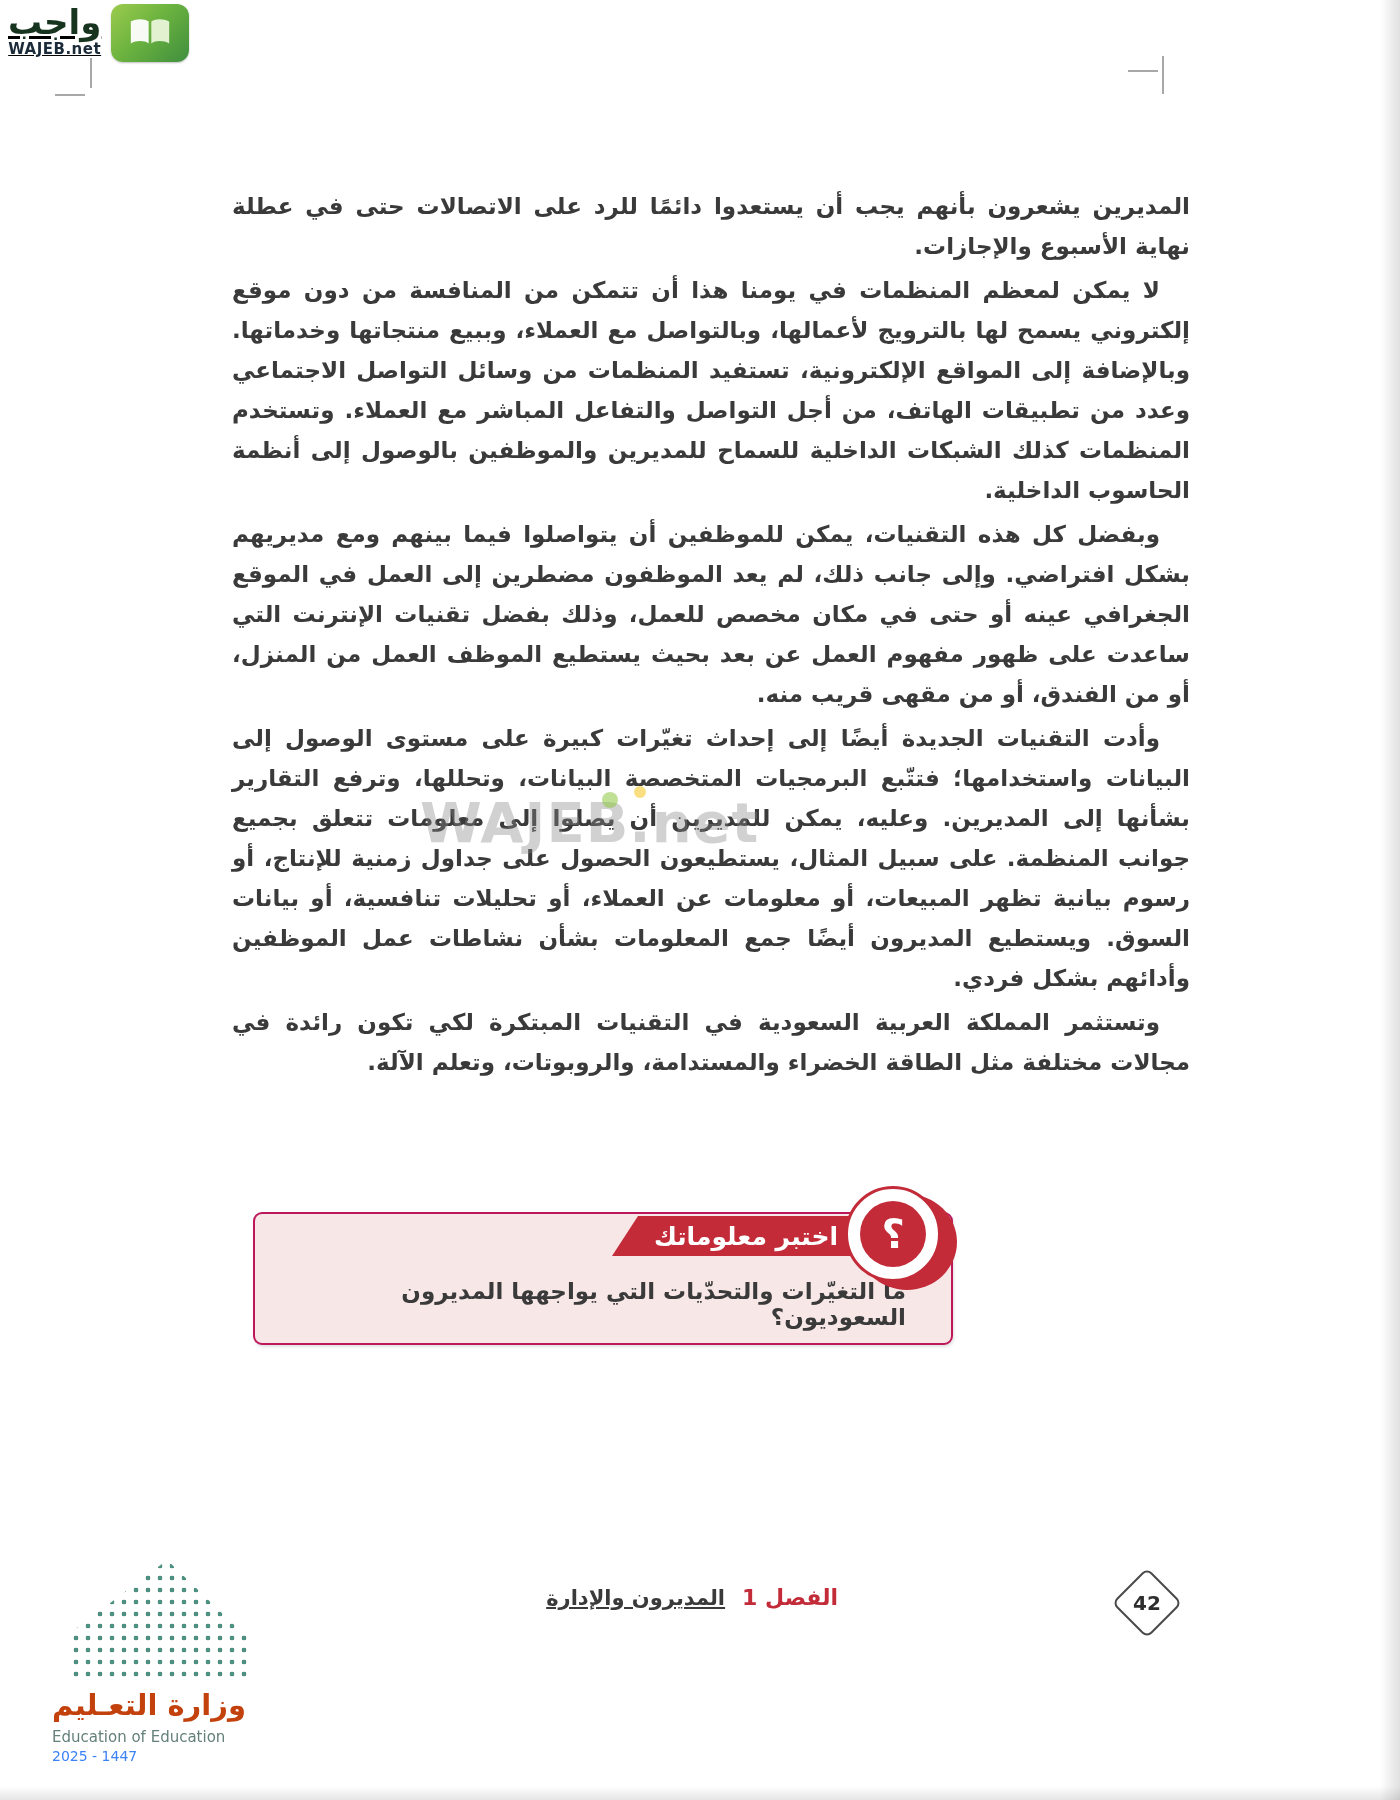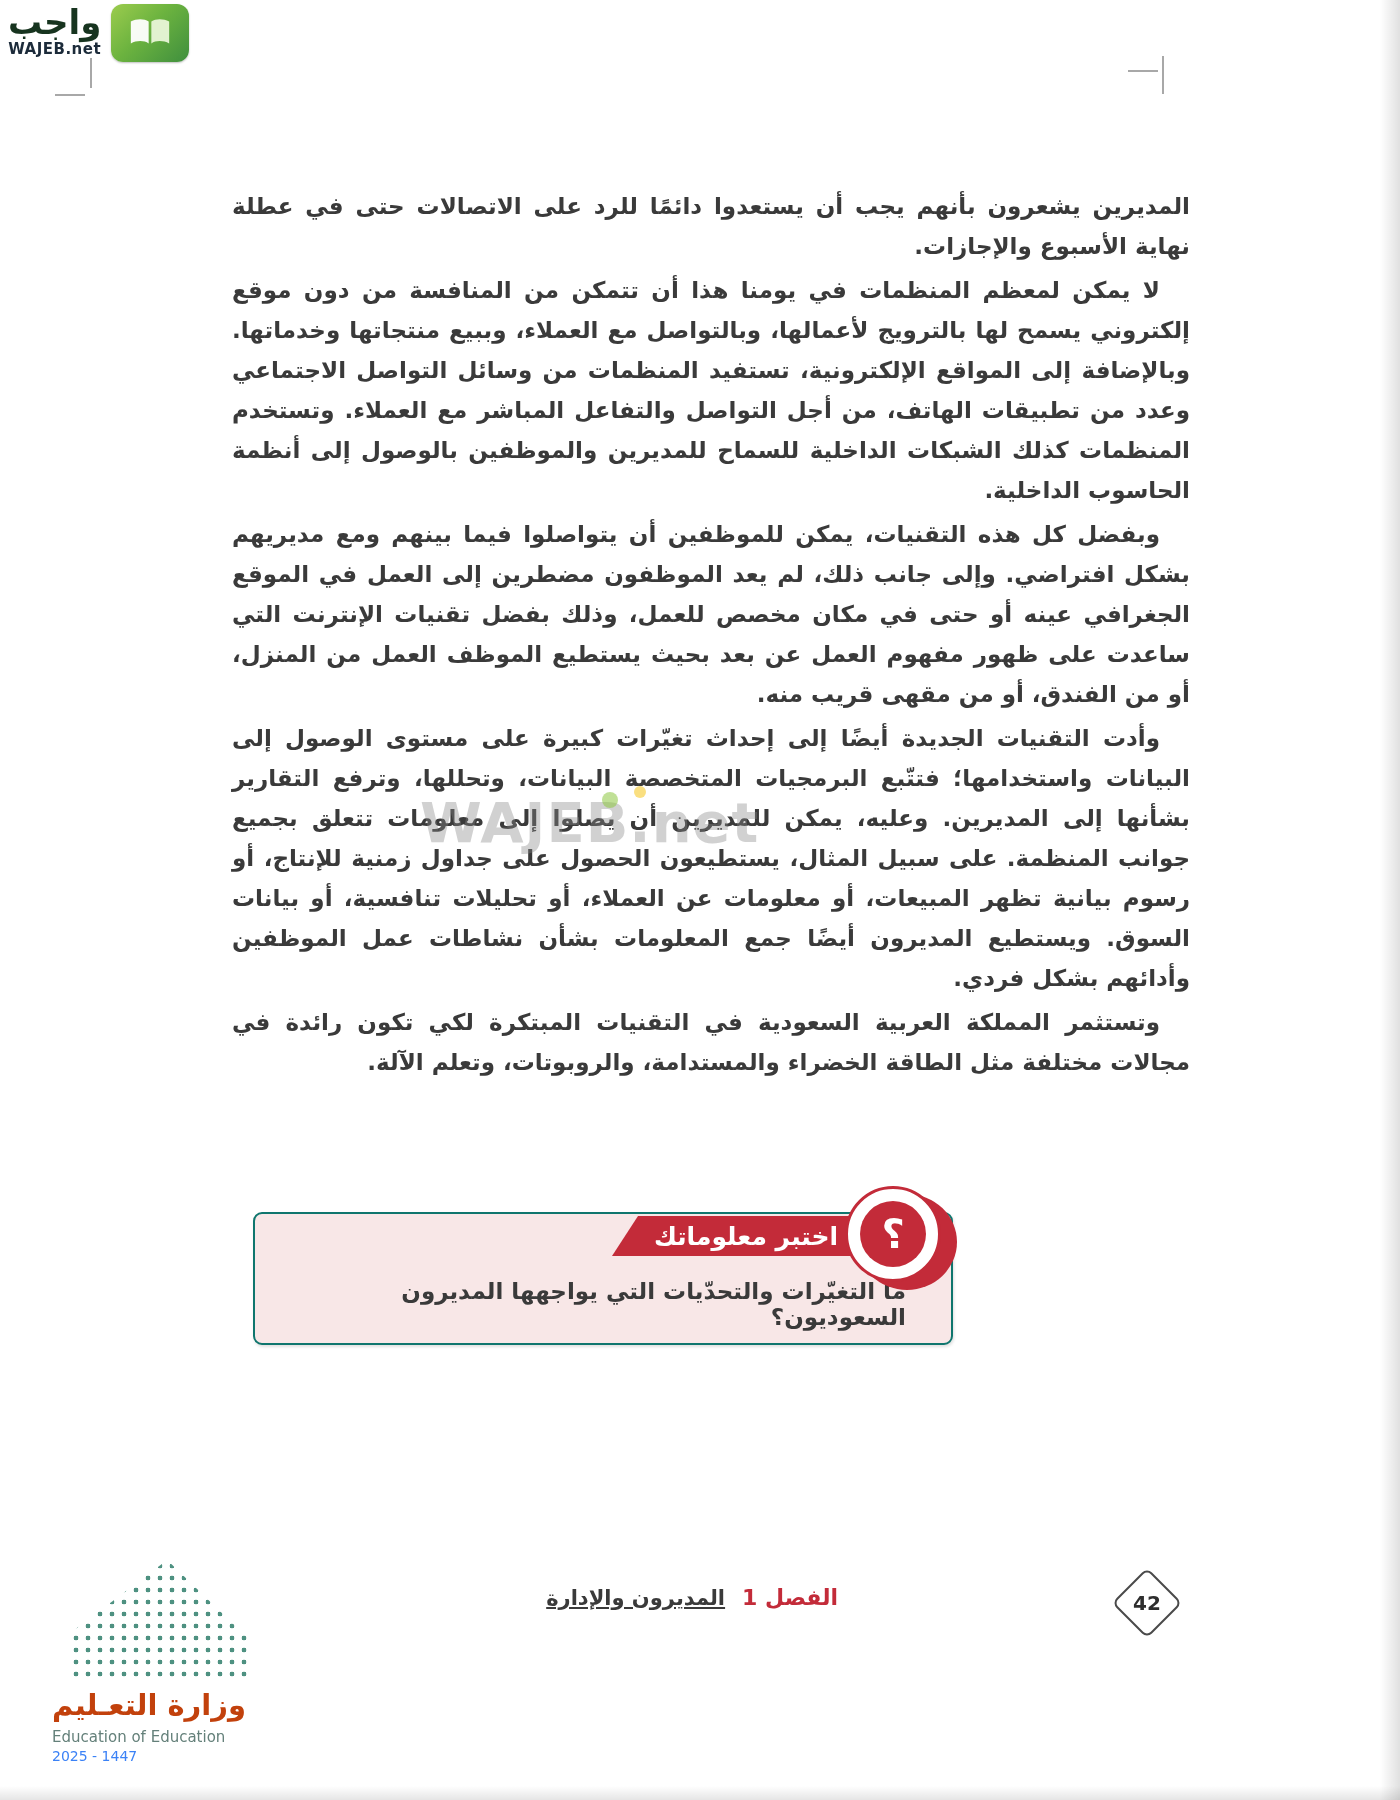--- a/index.html
+++ b/index.html
@@ -13,21 +13,21 @@
   .edge-right {
     position:absolute; top:0; right:0; width:20px; height:100%;
     background:linear-gradient(to right, rgba(0,0,0,0), rgba(0,0,0,0.12));
   }
   .edge-bottom {
     position:absolute; left:0; bottom:0; width:100%; height:14px;
     background:linear-gradient(to bottom, rgba(0,0,0,0), rgba(0,0,0,0.10));
   }
 
   
-  .wajeb-logo { position:absolute; top:4px; left:8px; display:flex; align-items:flex-start; gap:10px; }
+  .wajeb-logo { position:absolute; top:4px; left:8px; display:flex; align-items:flex-start; gap:10px;text-decoration:underline; }
   .wajeb-texts { display:flex; flex-direction:column; align-items:center; }
   .wajeb-ar { font-size:34px; font-weight:bold; color:#17341f; line-height:36px; }
   .wajeb-site { font-size:15px; font-weight:bold; color:#1c2b3a; letter-spacing:0.5px; }
   .wajeb-book {
     width:78px; height:58px; border-radius:12px;
     background:linear-gradient(135deg,#9ccc4e 0%, #6cb33f 45%, #3f8f3e 100%);
     display:flex; align-items:center; justify-content:center;
     box-shadow:0 1px 2px rgba(0,0,0,0.25);
   }
 
@@ -56,21 +56,21 @@
     font-size:56px; font-weight:bold; letter-spacing:1px;
     color:rgba(135,135,135,0.38);
   }
   .wm-dot { position:absolute; border-radius:50%; }
   .wm-dot-green { width:16px; height:16px; background:rgba(140,198,63,0.55); left:182px; top:2px; }
   .wm-dot-yellow { width:12px; height:12px; background:rgba(245,197,24,0.55); left:214px; top:-4px; }
 
   
   .quiz-box {
     position:absolute; left:253px; top:1212px; width:700px; height:133px;
-    background:#f8e7e7; border:2px solid #0f766e; border-radius:9px;
+    background:#f8e7e7; border:2px solid #be185d; border-radius:9px;
     box-shadow:1px 2px 3px rgba(0,0,0,0.12);
   }
   .quiz-question {
     position:absolute; top:64px; right:45px; left:20px;
     direction:rtl; text-align:right;
     font-size:23px; font-weight:600; color:#3a3a3a;
   }
   .quiz-banner {
     position:absolute; left:612px; top:1216px; width:268px; height:40px;
     background:#c32b39;

